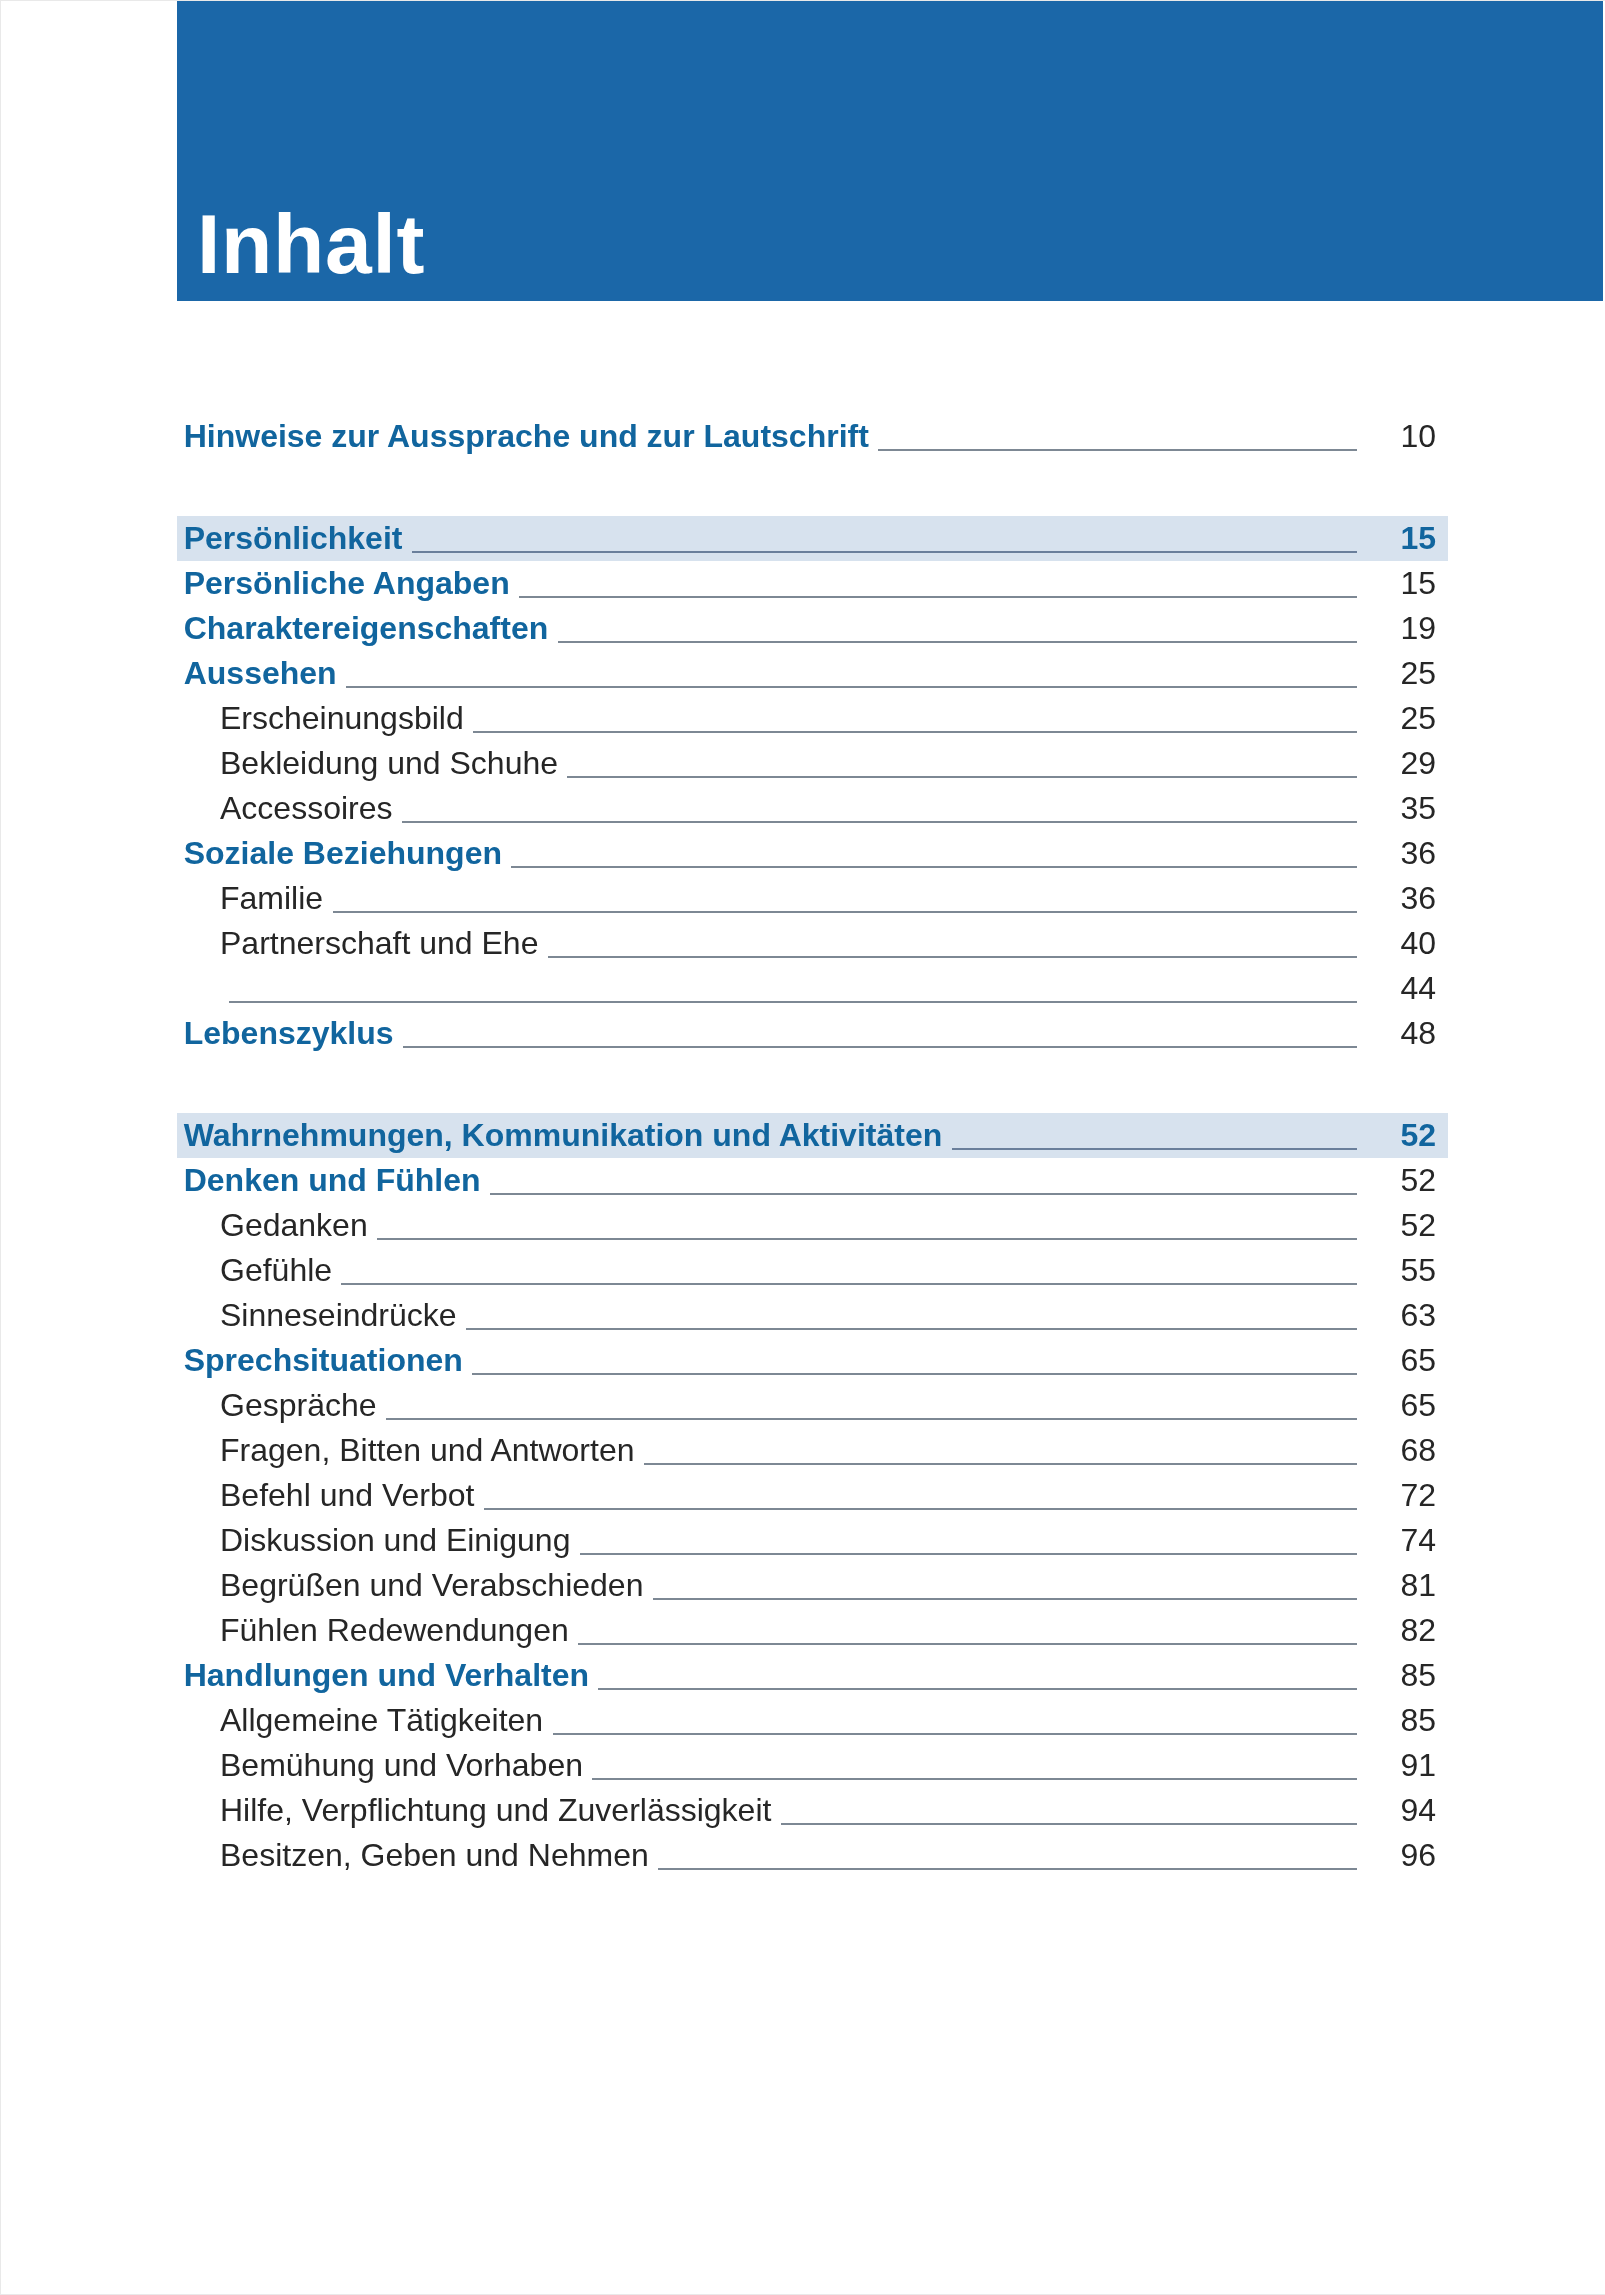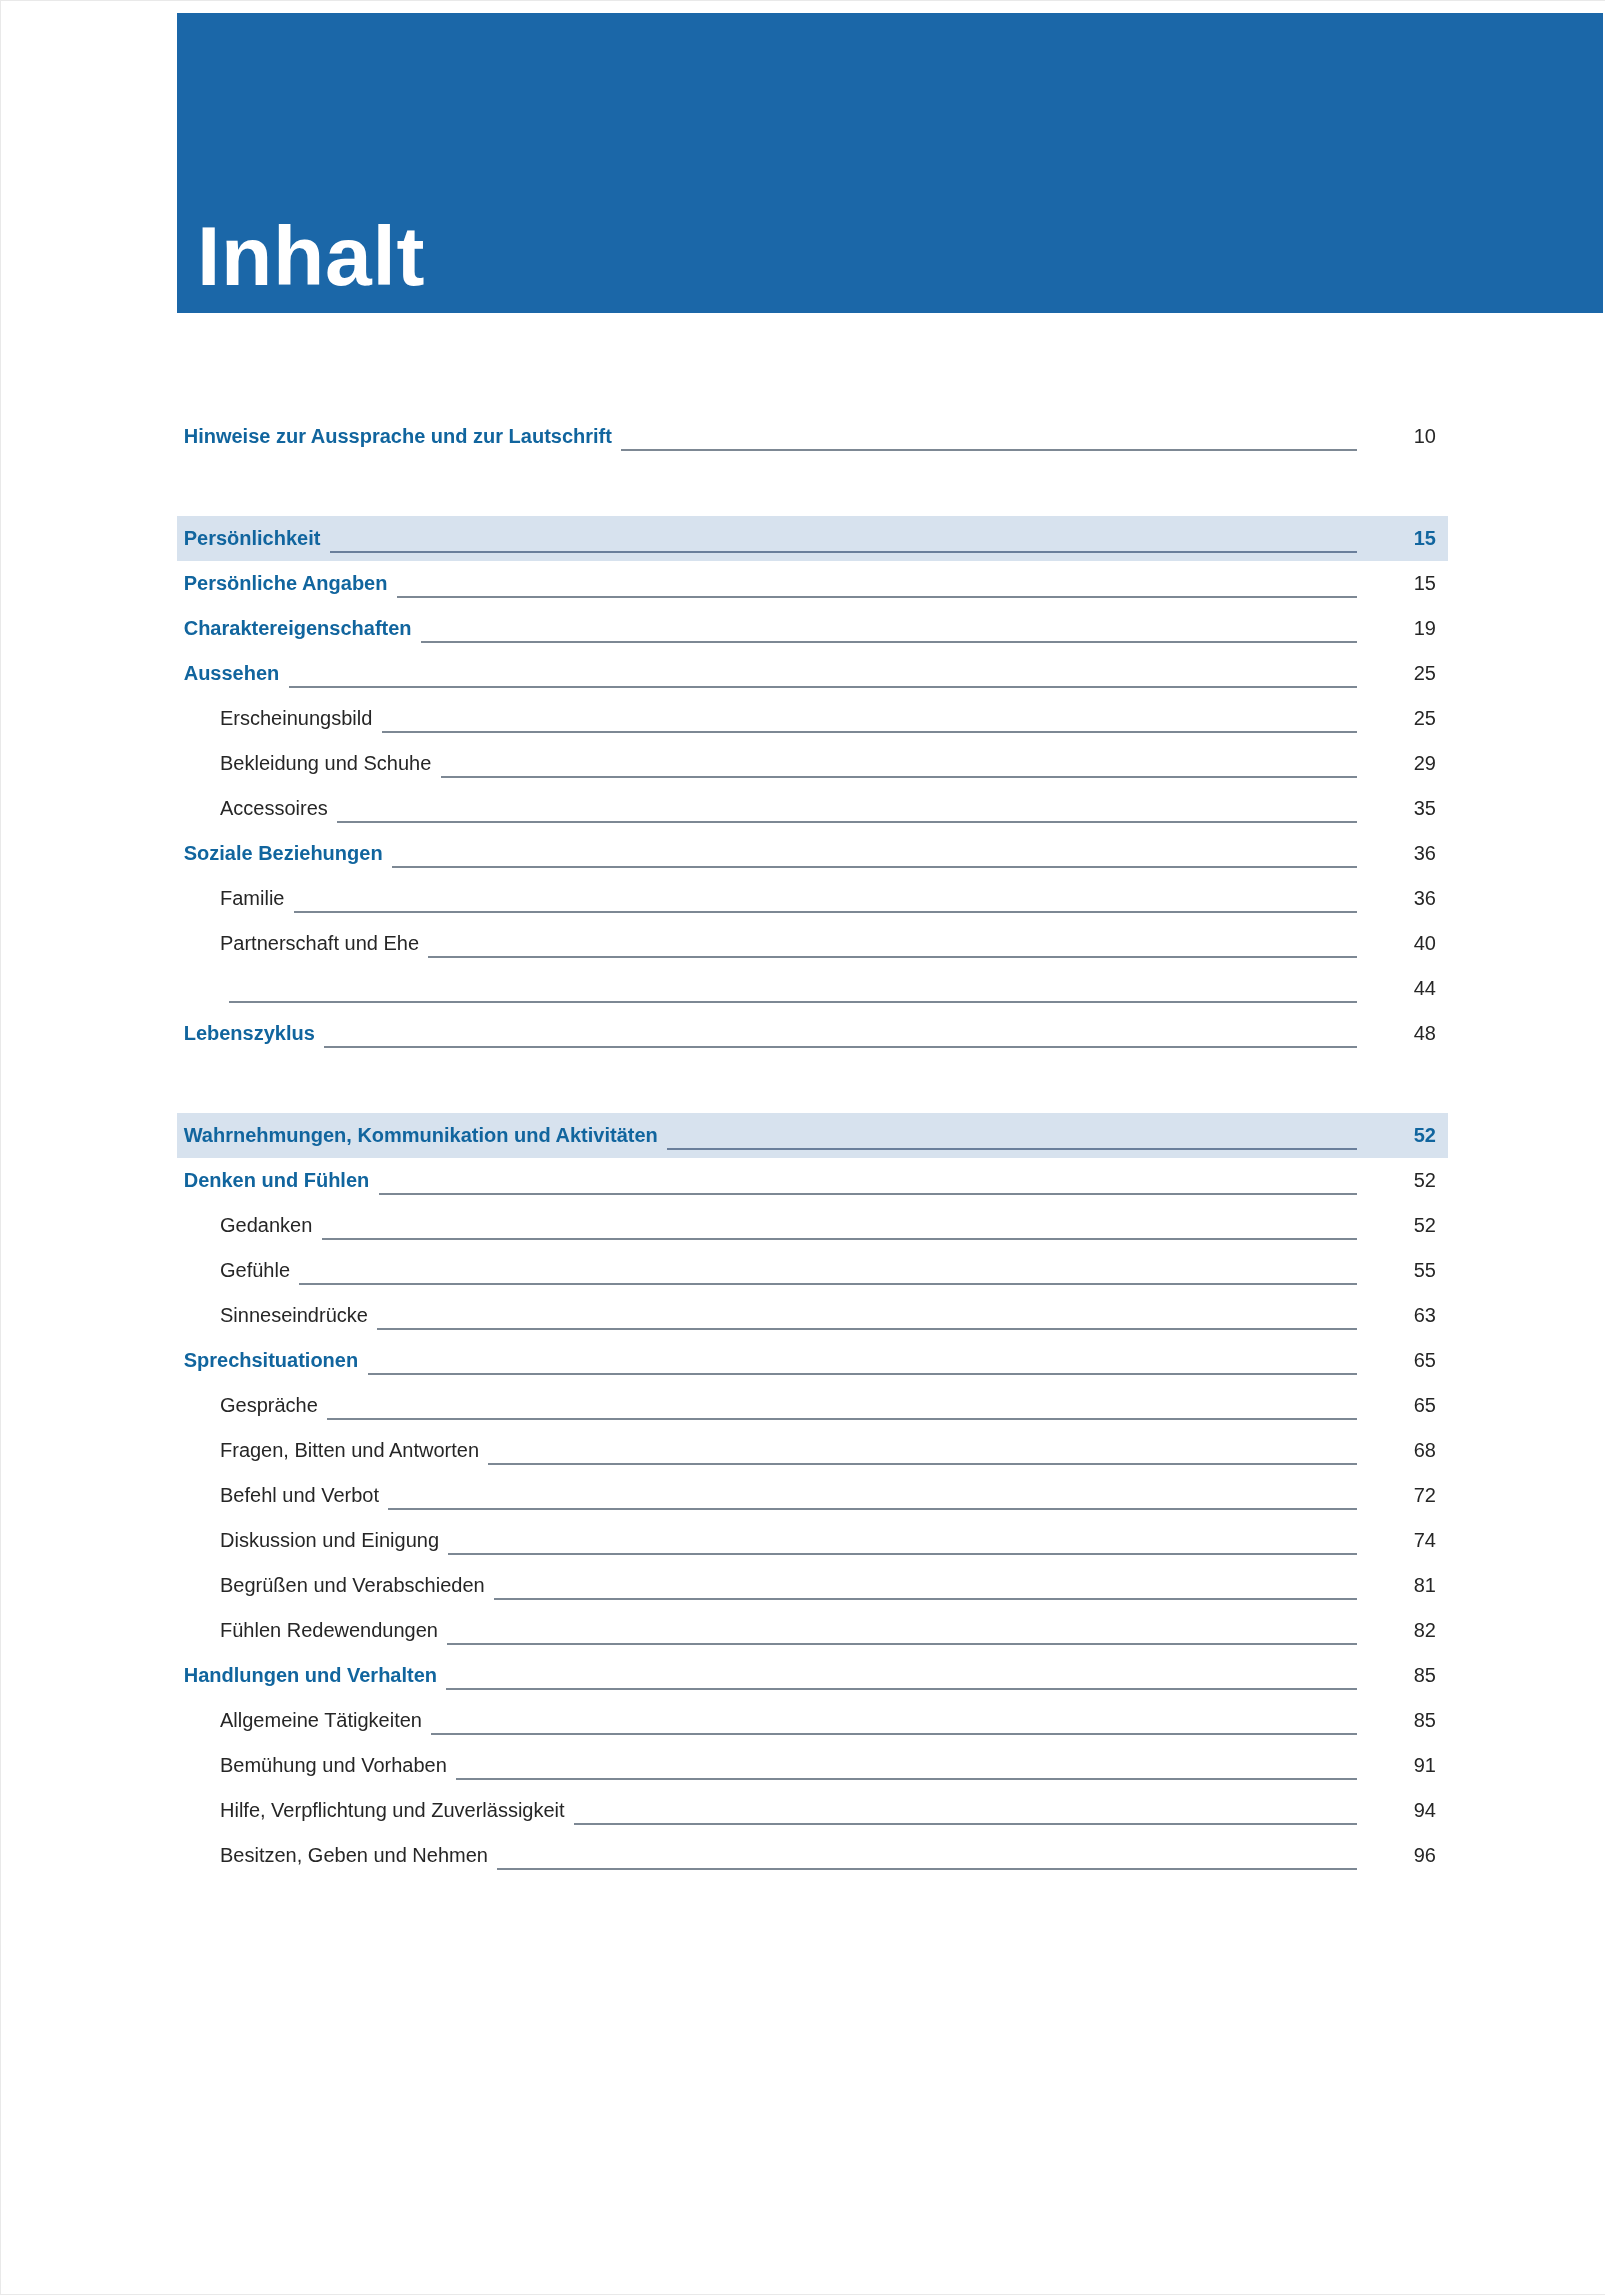--- a/index.html
+++ b/index.html
@@ -26,21 +26,21 @@
     position:absolute;
     inset:0;
     background:var(--page-bg);
     box-sizing:border-box;
     border:1.3px solid #e9e9e9;
     overflow:hidden;
   }
   .band{
     position:absolute;
     left:176px;
-    top:12px;
+    top:0;
     width:1426px;
     height:300px;
     background:var(--header-bg);
     display:flex;
     align-items:flex-end;
     box-sizing:border-box;
     padding:0 0 14.7px 20px;
   }
   .band h1{
     margin:0;
@@ -53,21 +53,21 @@
   .toc{
     position:absolute;
     left:176px;
     top:413px;
     width:1271px;
   }
   .row{
     display:flex;
     height:45px;
     line-height:45px;
-    font-size:20px;
+    font-size:32px;
     color:var(--text);
     box-sizing:border-box;
     padding-left:6.7px;
     padding-right:12px;
     align-items:stretch;
   }
   .row .label{
     white-space:nowrap;
   }
   .row .leader{

